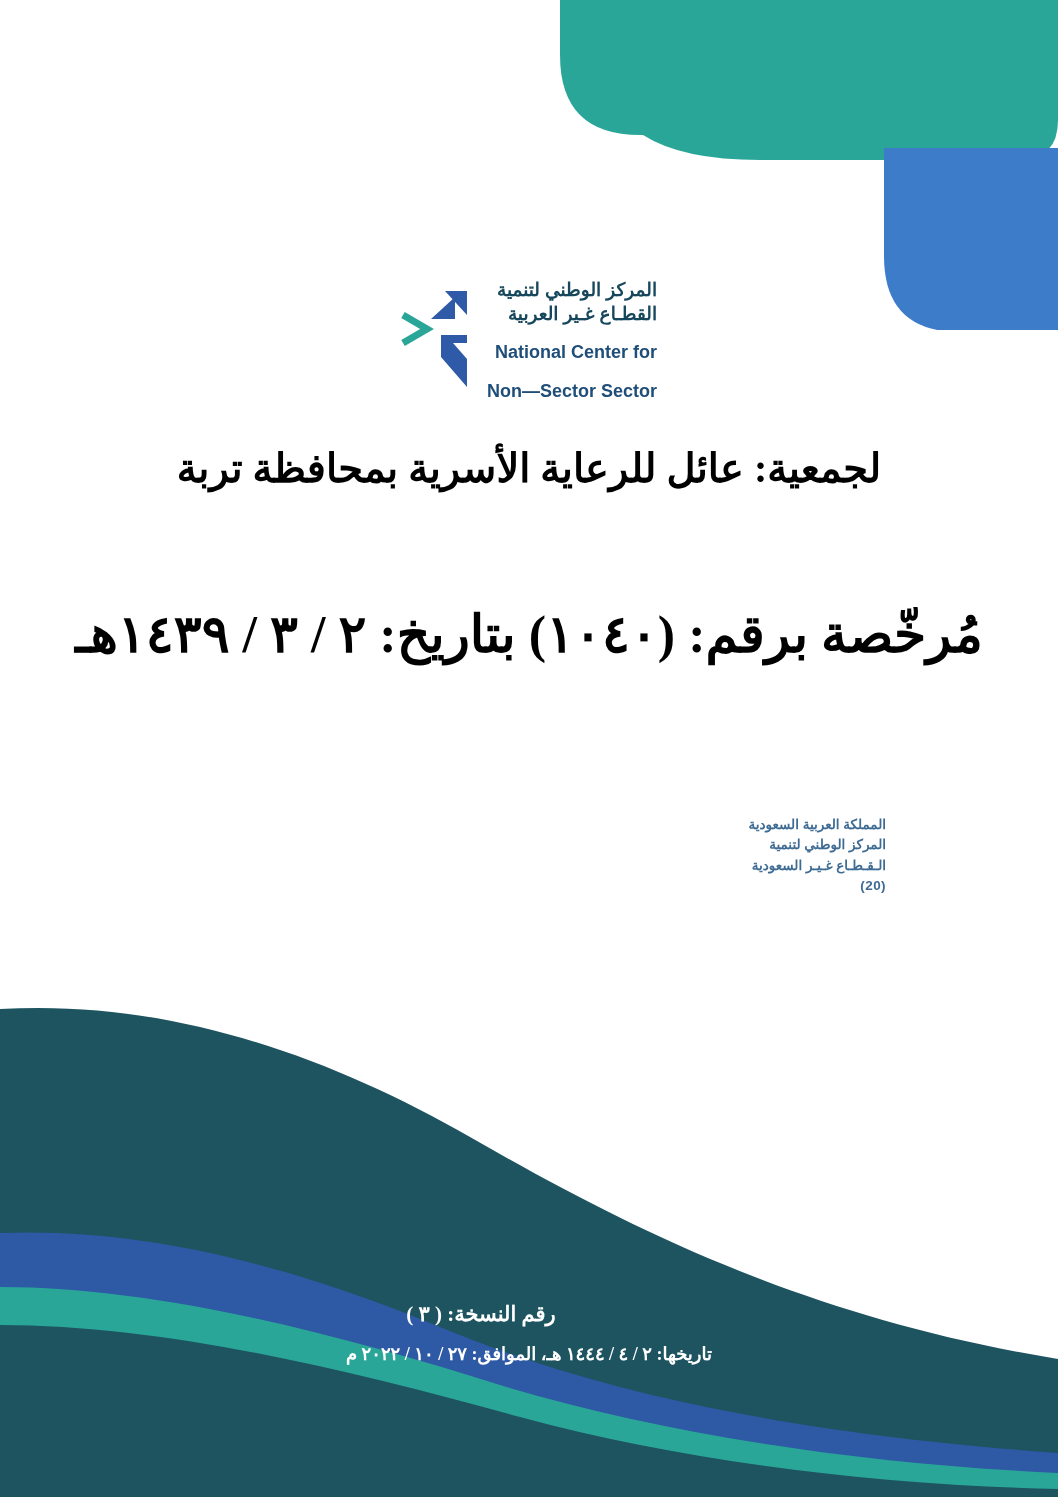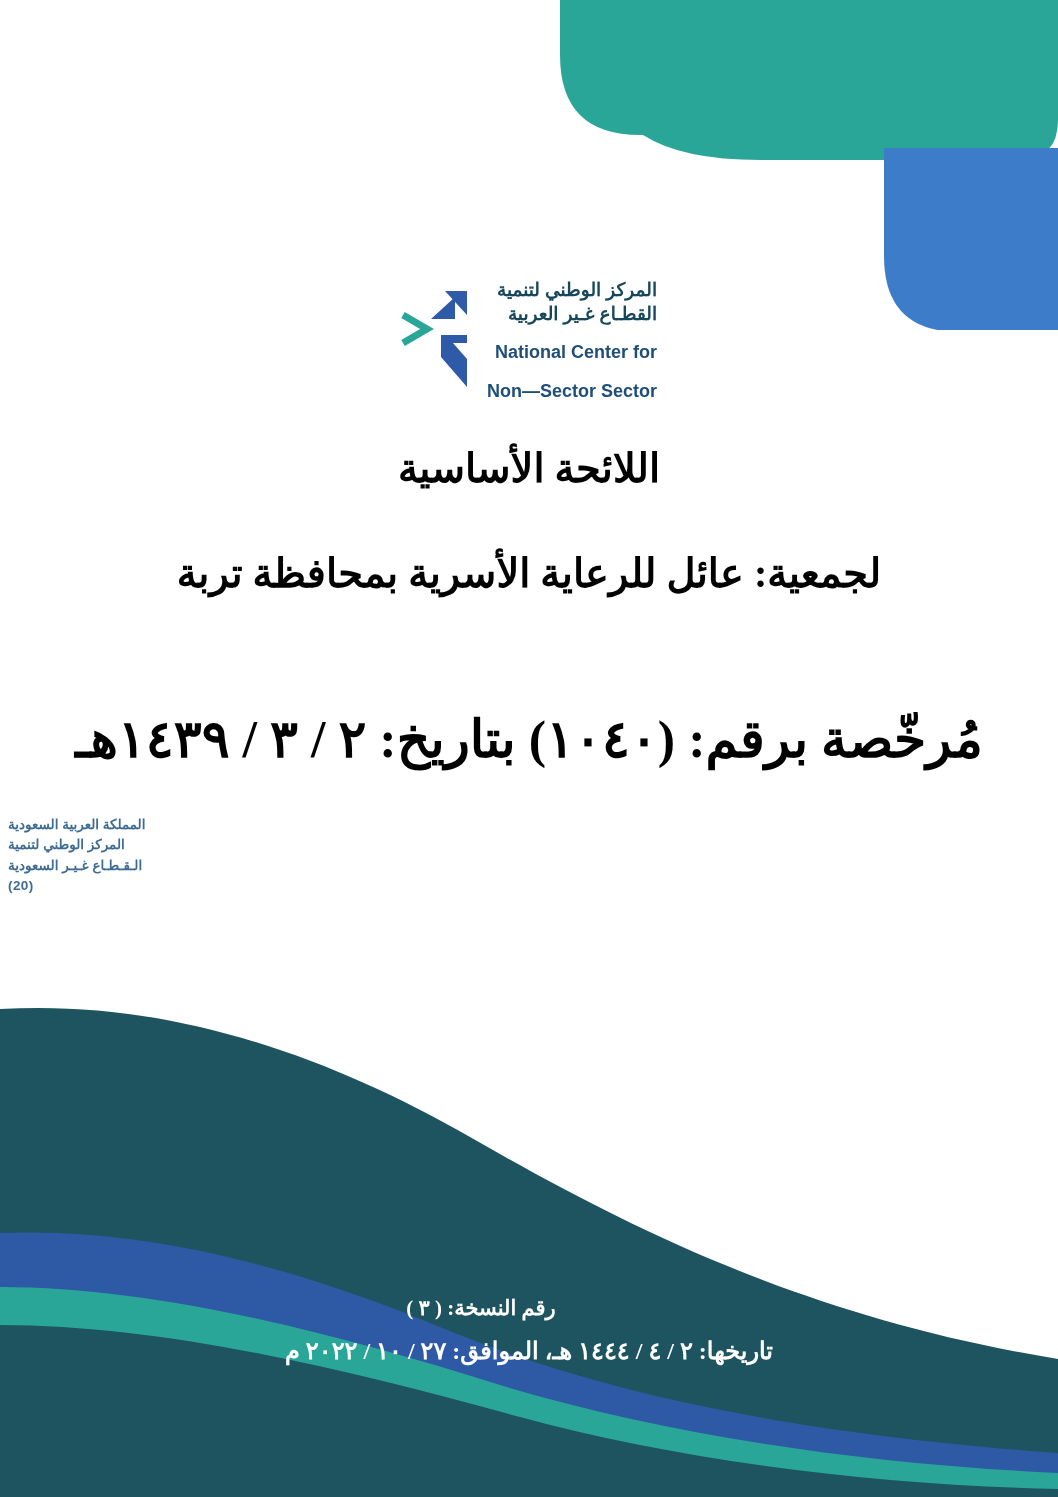--- a/index.html
+++ b/index.html
@@ -100,23 +100,23 @@
     font-size: 52px;
     font-weight: bold;
     color: #000000;
     margin: 0;
   }
 
   
   .stamp {
     position: absolute;
     top: 815px;
-    left: 8px;
+    left: 0;
     width: 886px;
-    text-align: left;
+    text-align: right;
     direction: rtl;
   }
   .stamp-box {
     display: inline-block;
     color: #2e5f8a;
     font-size: 13.5px;
     font-weight: bold;
     line-height: 1.5;
     letter-spacing: 0.4px;
     opacity: 0.92;
@@ -134,21 +134,21 @@
     font-family: "Liberation Serif", serif;
   }
   .footer-line1 {
     font-size: 21px;
     font-weight: bold;
     margin-bottom: 16px;
     padding-right: 140px;
     padding-left: 44px;
   }
   .footer-line2 {
-    font-size: 24px;
+    font-size: 18px;
     font-weight: bold;
   }
 </style>
 </head>
 <body>
 
 <div class="page">
 
   <div class="top-deco">
     <svg width="1058" height="330" viewBox="0 0 1058 330" xmlns="http://www.w3.org/2000/svg">
@@ -176,21 +176,20 @@
           <path d="M30 34 L54 12 L54 34 Z" fill="#2f5aa8"></path>
           <path d="M44 6 L66 6 L66 30 Z" fill="#2f5aa8"></path>
 
           <path d="M40 50 L66 50 L66 58 L52 58 L66 74 L66 102 L40 72 Z" fill="#2f5aa8"></path>
         </svg>
       </div>
     </div>
   </div>
 
   <div class="titles">
-    <div class="title-1">اللائحة الأساسية</div>
     <div class="title-2">لجمعية: عائل للرعاية الأسرية بمحافظة تربة</div>
     <div class="title-3">مُرخّصة برقم: (١٠٤٠) بتاريخ: ٢  /  ٣ / ١٤٣٩هـ</div>
   </div>
 
   <div class="stamp">
     <div class="stamp-box">
       <div>المملكة العربية السعودية</div>
       <div>المركز الوطني لتنمية</div>
       <div>الـقـطـاع غـيـر السعودية</div>
       <div>(20)</div>

